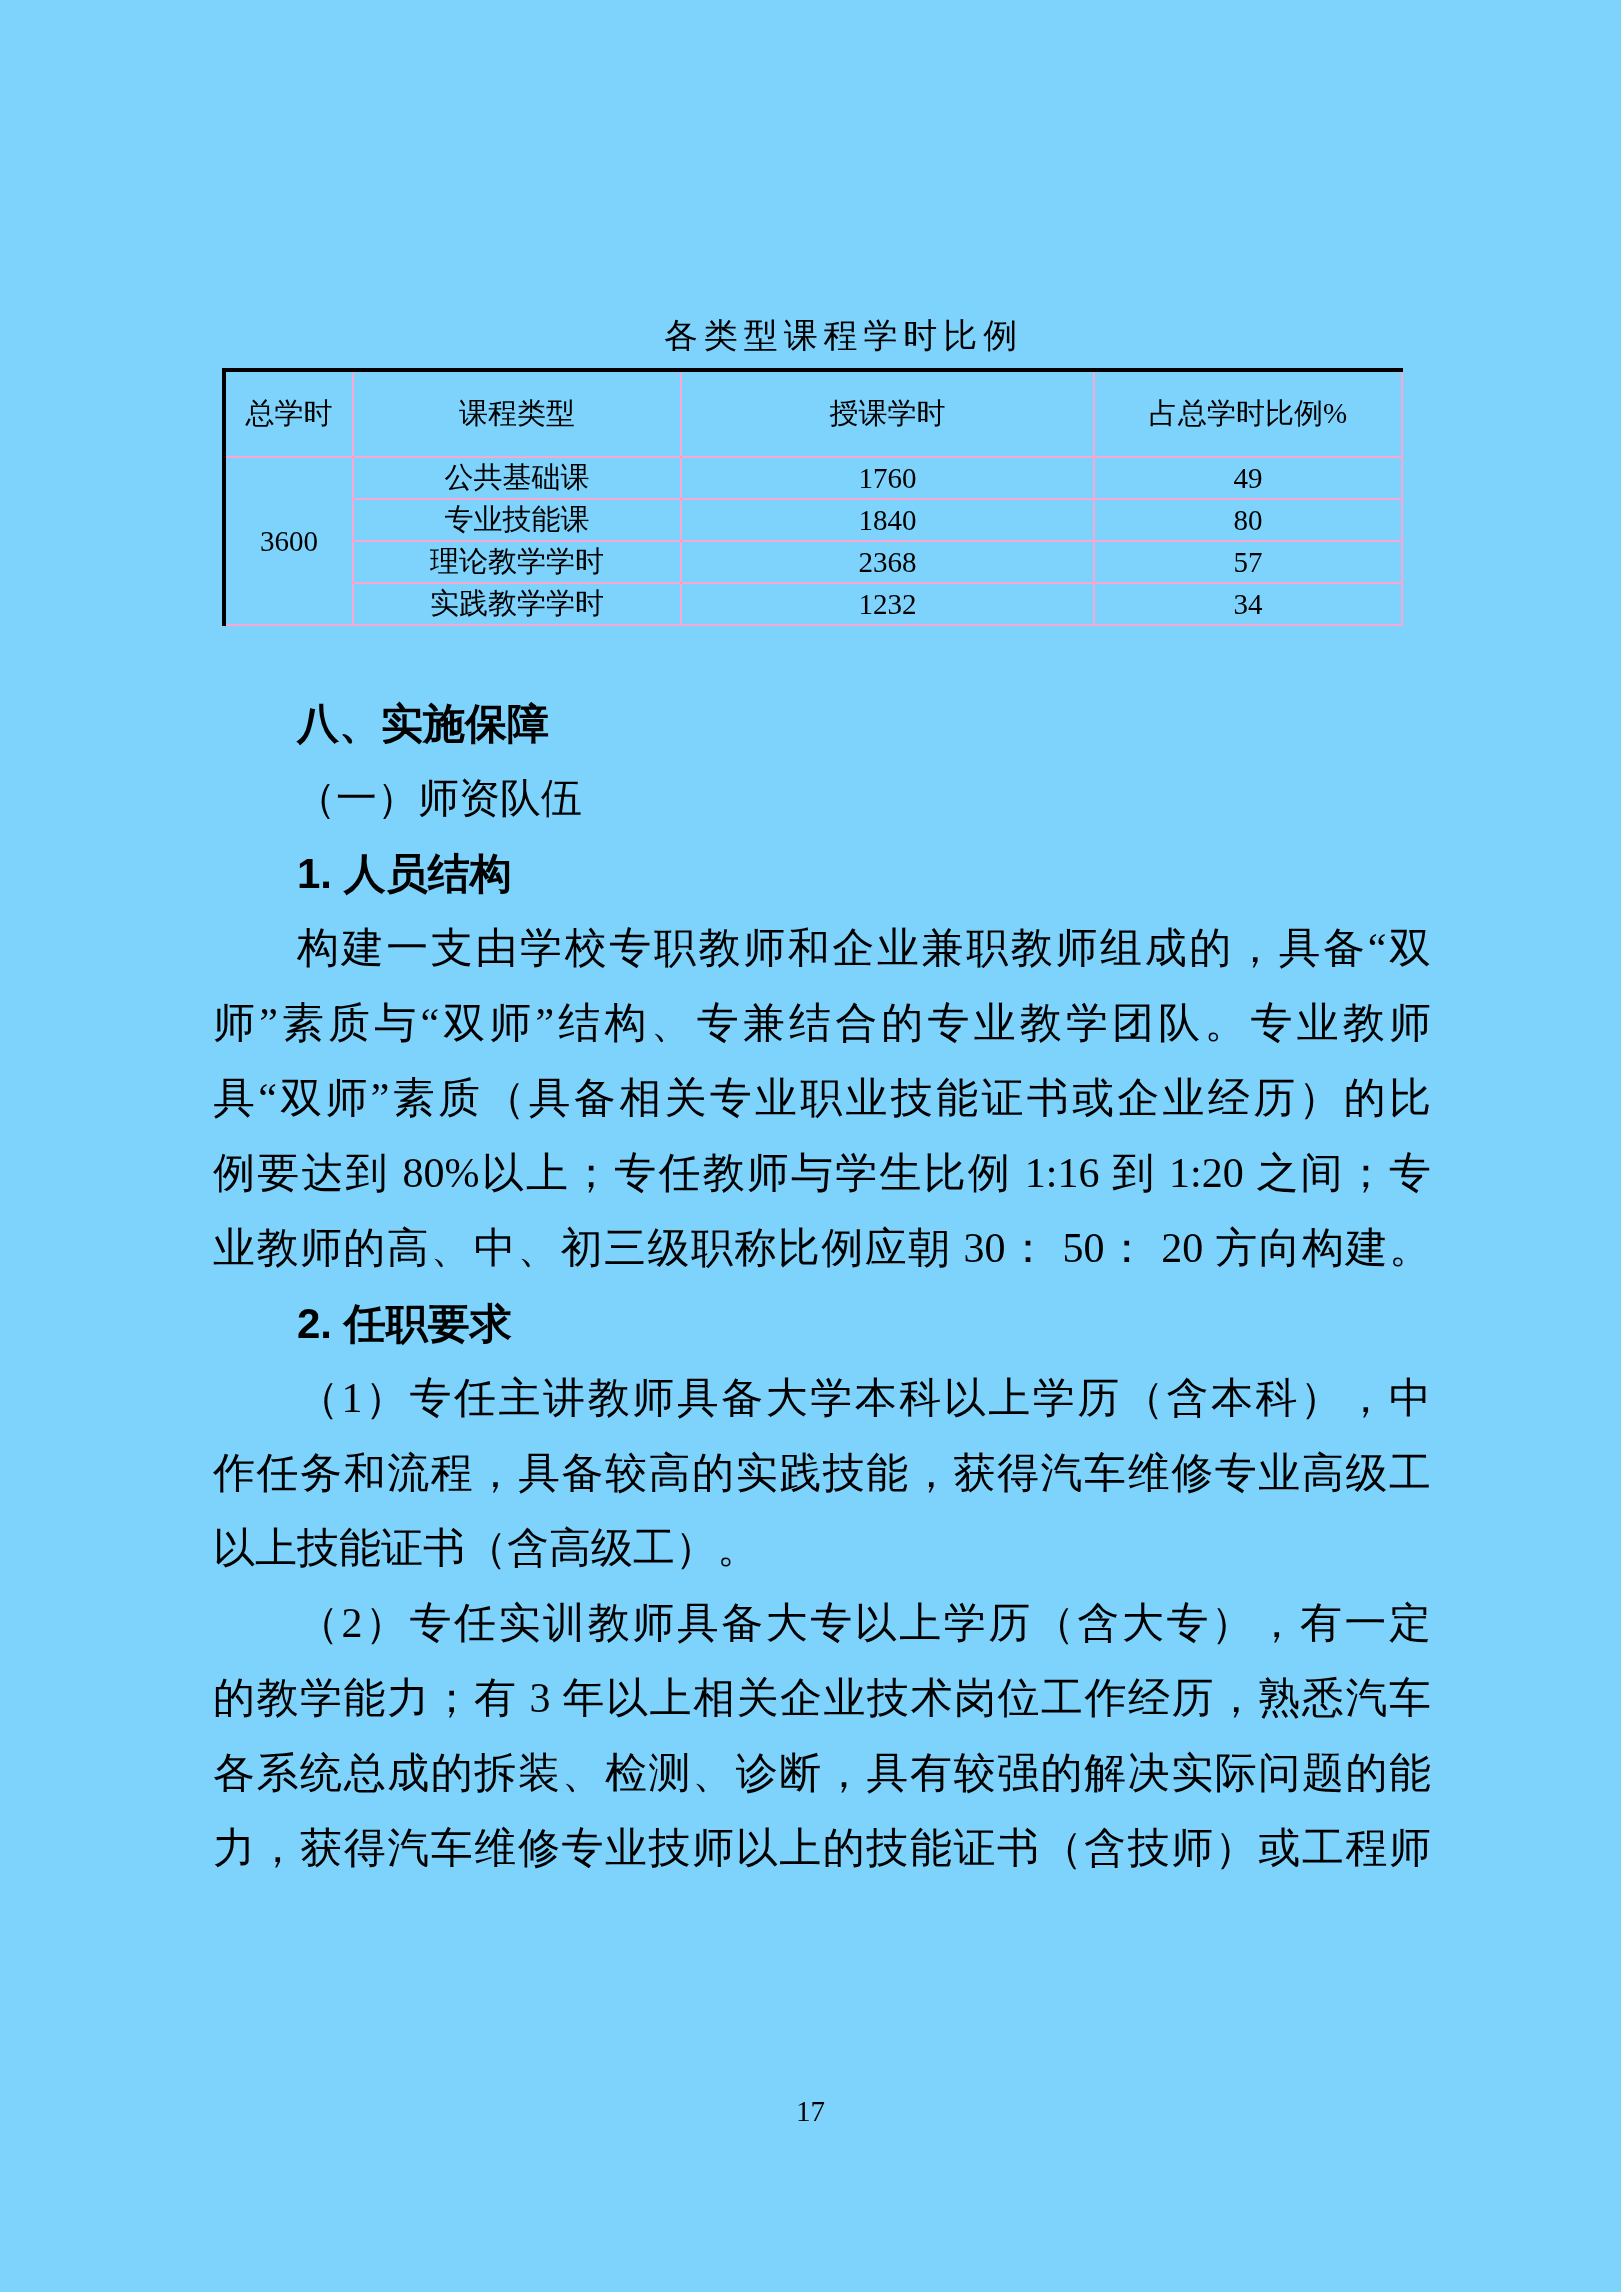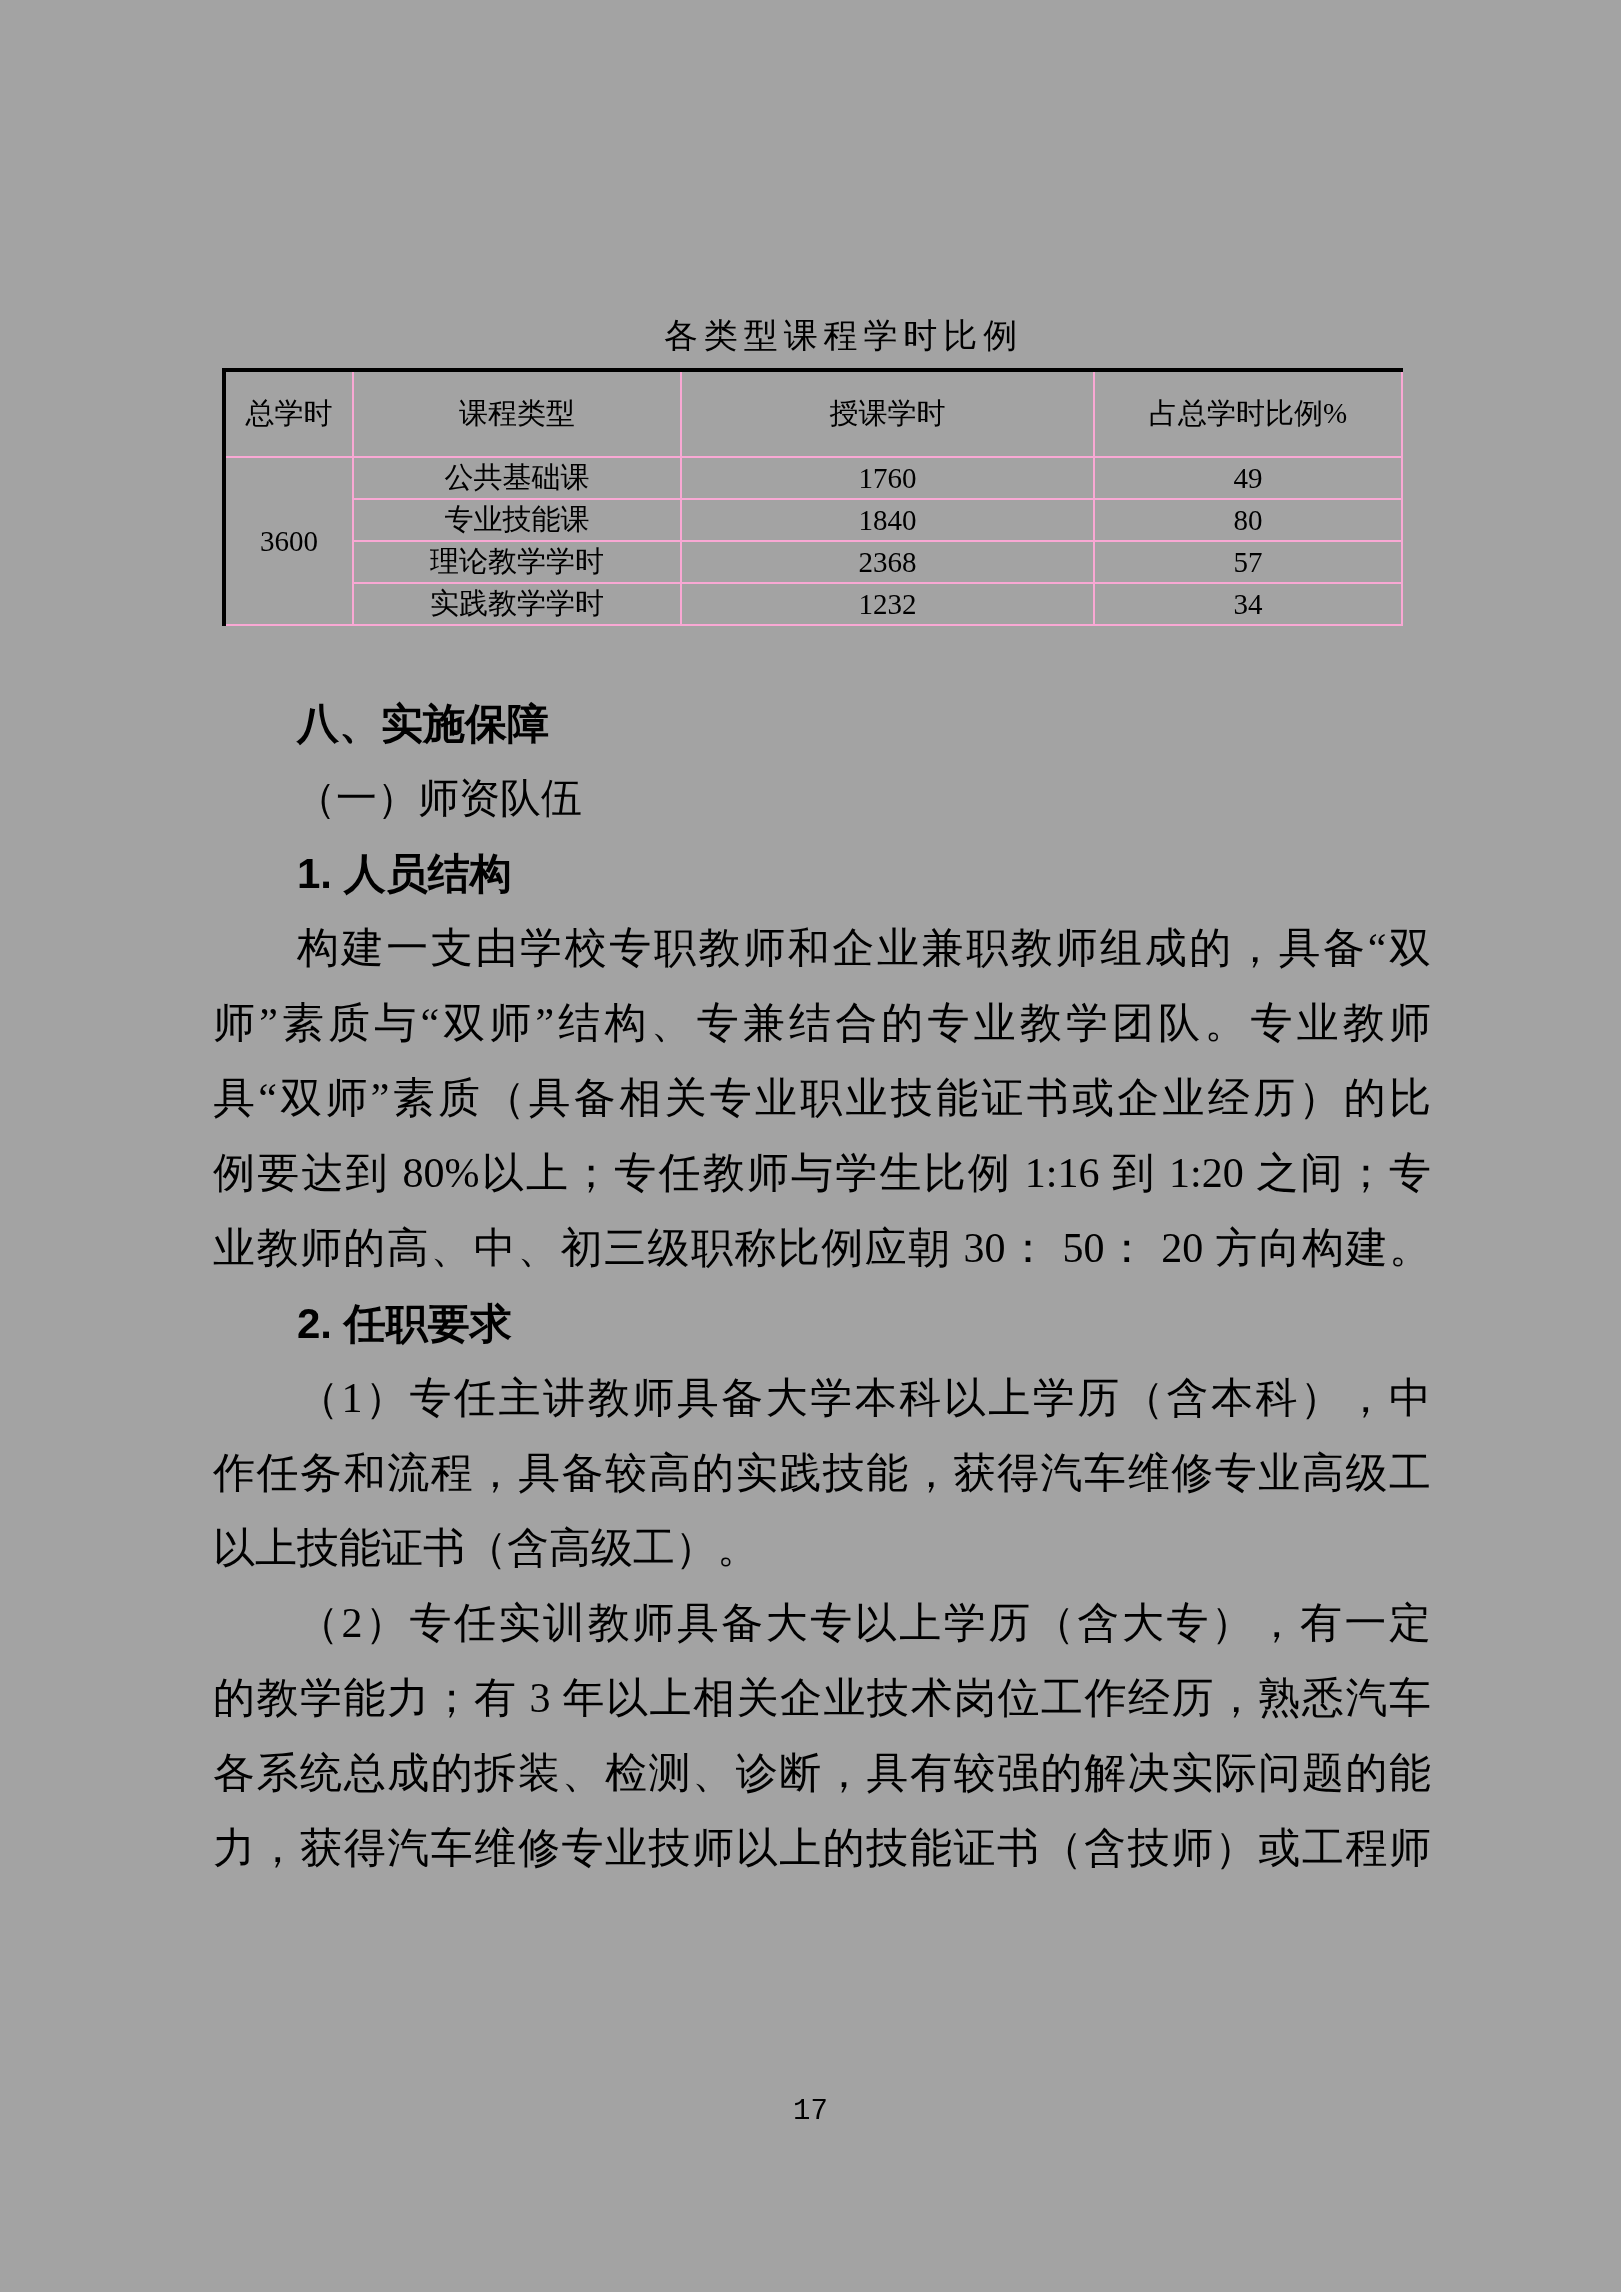--- a/index.html
+++ b/index.html
@@ -2,21 +2,21 @@
 <html><head>
 <meta charset="utf-8">
 <style>
   * { box-sizing: border-box; }
   html, body { margin: 0; padding: 0; background: #888; }
   .page {
     position: relative;
     width: 1621px;
     height: 2293px;
     margin: 0 auto;
-    background: #a3a3a3;
+    background: #7dd3fc;
     color: #000000;
     font-family: "Liberation Serif", serif;
     overflow: hidden;
   }
 
   
   .doc-table-title {
     position: absolute;
     top: 312px;
     left: 222px;
@@ -82,21 +82,20 @@
 
   
   .page-number {
     position: absolute;
     top: 2092px;
     left: 0;
     width: 100%;
     text-align: center;
     font-size: 29px;
     line-height: 39px;
-    font-family: Liberation Mono, monospace;
   }
 </style>
 </head>
 <body>
 
 <div class="page">
 
   <div class="doc-table-title">各类型课程学时比例</div>
 
   <table class="hours-table">

